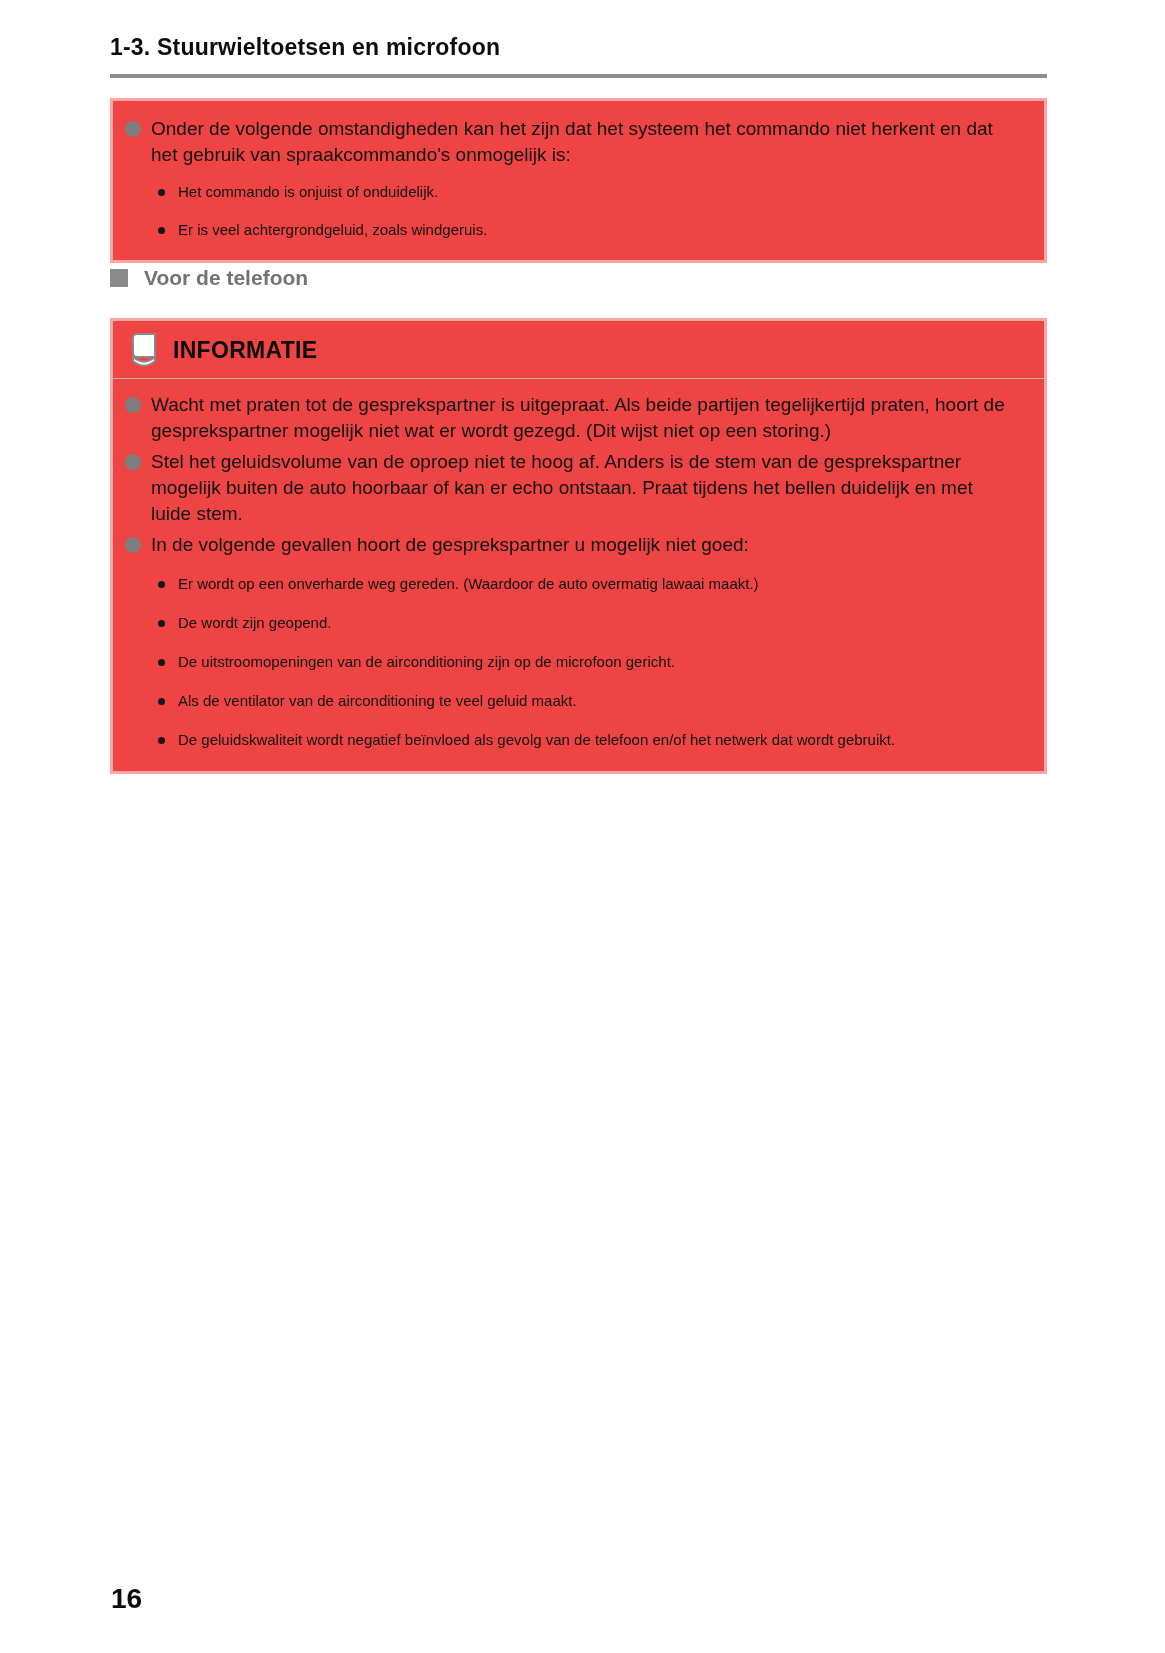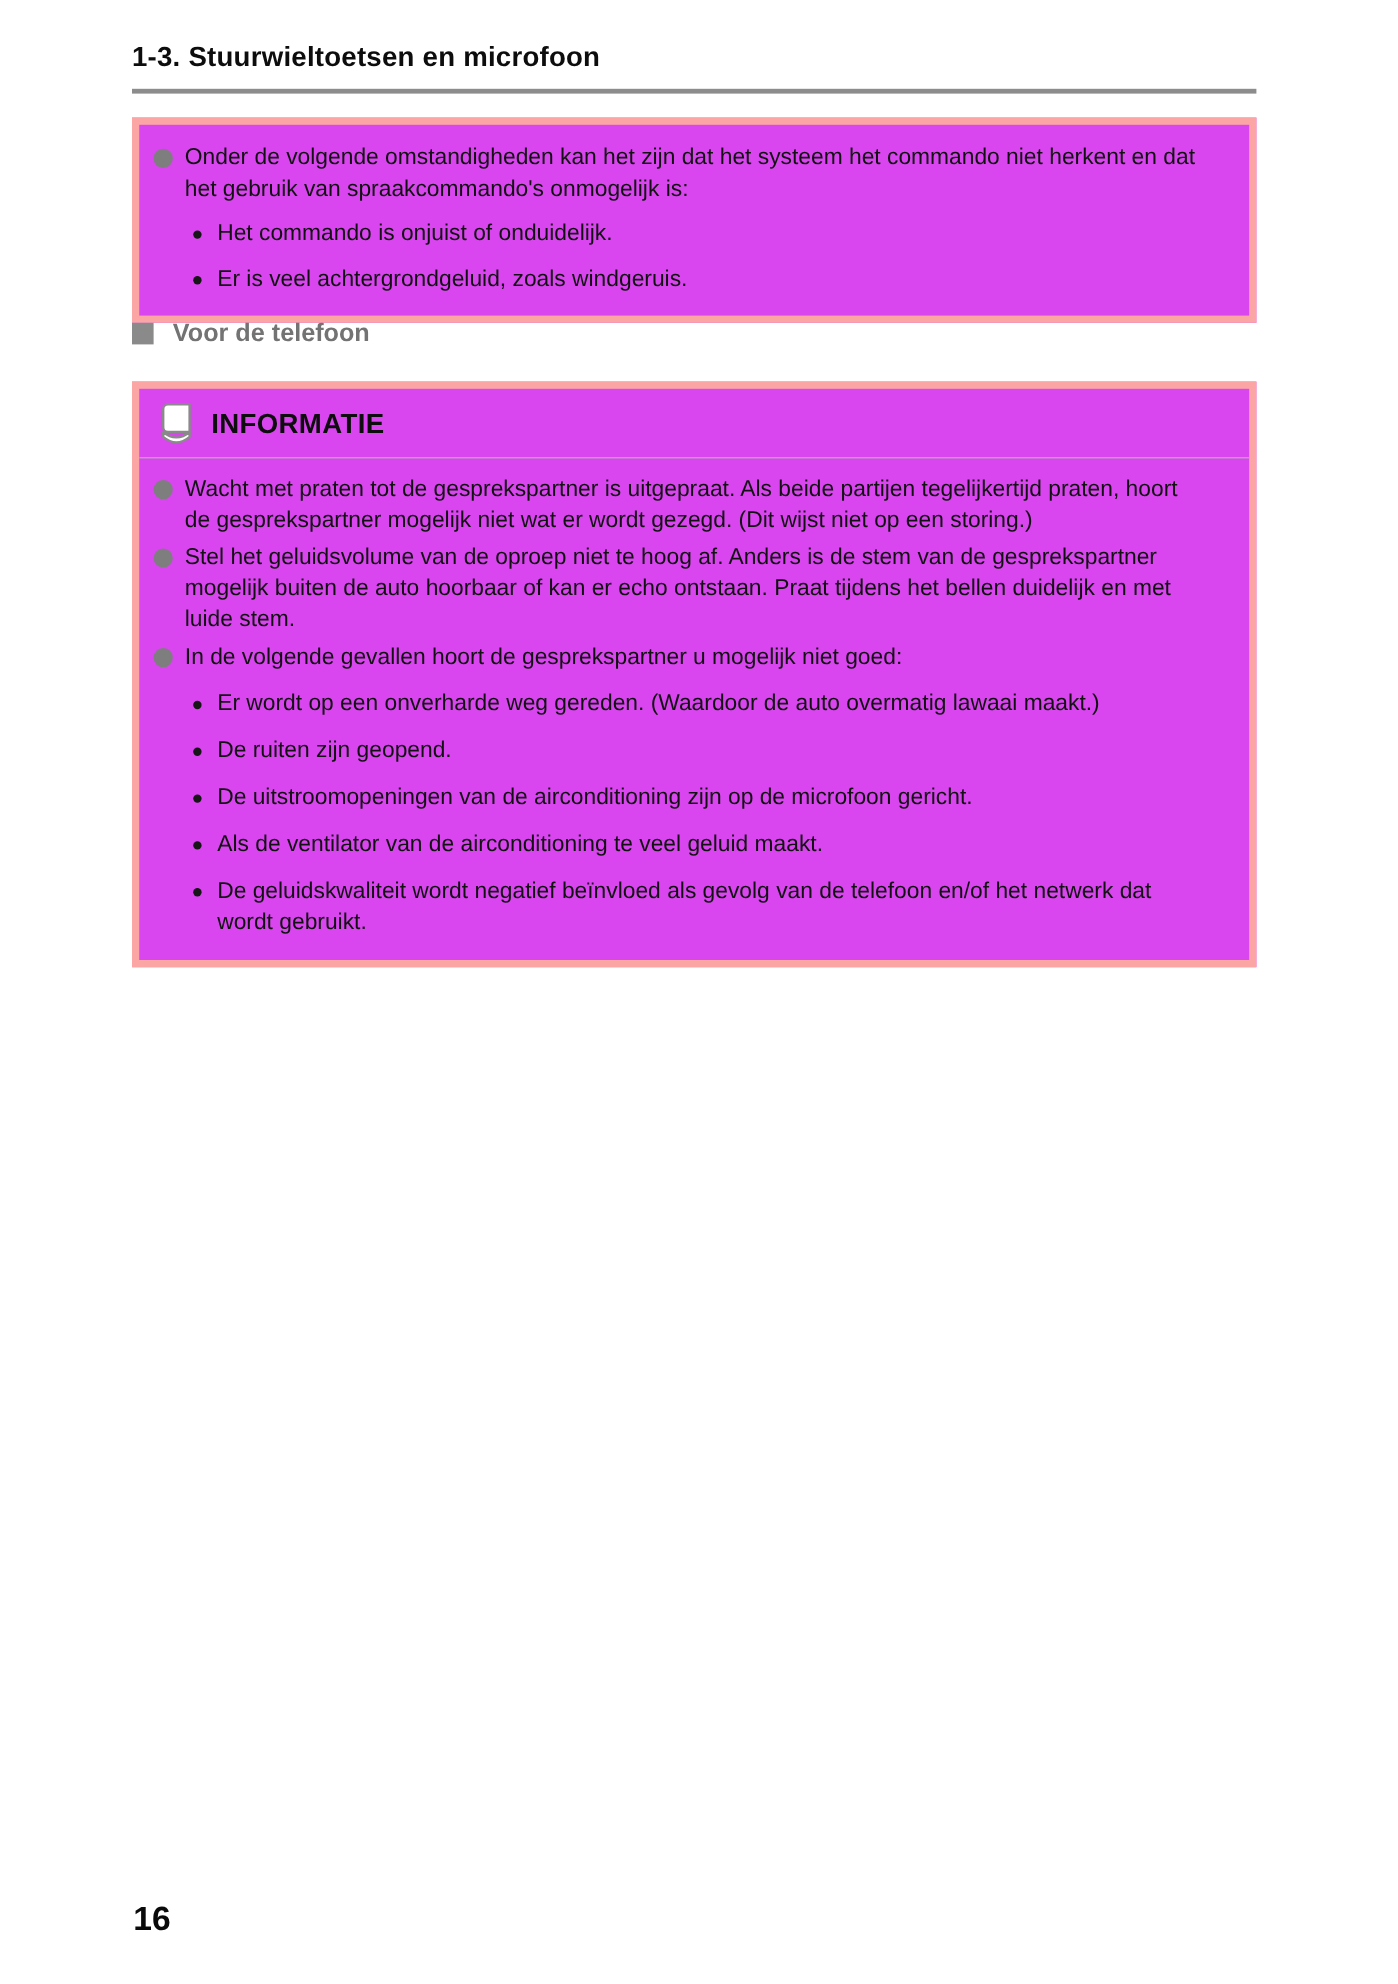--- a/index.html
+++ b/index.html
@@ -13,22 +13,22 @@
   }
   .abs { position: absolute; left: 110px; width: 937px; }
 
   
   .doc-header { top: 34px; }
   .doc-title { font-size: 23px; font-weight: bold; color: #0d0d0d; letter-spacing: 0.2px; }
   .header-rule { margin-top: 13px; height: 4px; background: #8c8c8c; }
 
   
   .note-box {
-    border: 6px solid #fca5a5;
-    background: #d946ef;
+    border: 3px solid #fca5a5;
+    background: #ef4444;
   }
   .box-1 { top: 98px; padding: 15px 36px 17px 12px; }
 
   .bullet-row { display: flex; align-items: flex-start; }
   .dot-gray {
     flex: 0 0 auto;
     width: 16px; height: 16px; border-radius: 50%;
     background: #7e7e7e;
     margin-top: 5px; margin-right: 10px;
   }
@@ -36,21 +36,21 @@
 
   .sub-list { margin-left: 33px; margin-top: 11px; }
   .sub-row { display: flex; align-items: flex-start; margin-top: 12px; }
   .sub-row:first-child { margin-top: 0; }
   .dot-black {
     flex: 0 0 auto;
     width: 7px; height: 7px; border-radius: 50%;
     background: #161616;
     margin-top: 10px; margin-right: 13px;
   }
-  .sub-text { font-size: 19px; line-height: 26px; color: #121212; }
+  .sub-text { font-size: 15px; line-height: 26px; color: #121212; }
 
   
   .section-heading { top: 266px; display: flex; align-items: center; }
   .square-icon {
     flex: 0 0 auto;
     width: 18px; height: 18px;
     background: #8a8a8a;
     margin-right: 16px;
   }
   .section-title { font-size: 21px; font-weight: bold; color: #737373; }
@@ -133,21 +133,21 @@
       <p class="bullet-text">In de volgende gevallen hoort de gesprekspartner u mogelijk niet goed:</p>
     </div>
 
     <div class="sub-list">
       <div class="sub-row">
         <span class="dot-black"></span>
         <p class="sub-text">Er wordt op een onverharde weg gereden. (Waardoor de auto overmatig lawaai maakt.)</p>
       </div>
       <div class="sub-row">
         <span class="dot-black"></span>
-        <p class="sub-text">De ruiten zijn geopend.</p>
+        <p class="sub-text">De wordt zijn geopend.</p>
       </div>
       <div class="sub-row">
         <span class="dot-black"></span>
         <p class="sub-text">De uitstroomopeningen van de airconditioning zijn op de microfoon gericht.</p>
       </div>
       <div class="sub-row">
         <span class="dot-black"></span>
         <p class="sub-text">Als de ventilator van de airconditioning te veel geluid maakt.</p>
       </div>
       <div class="sub-row">

